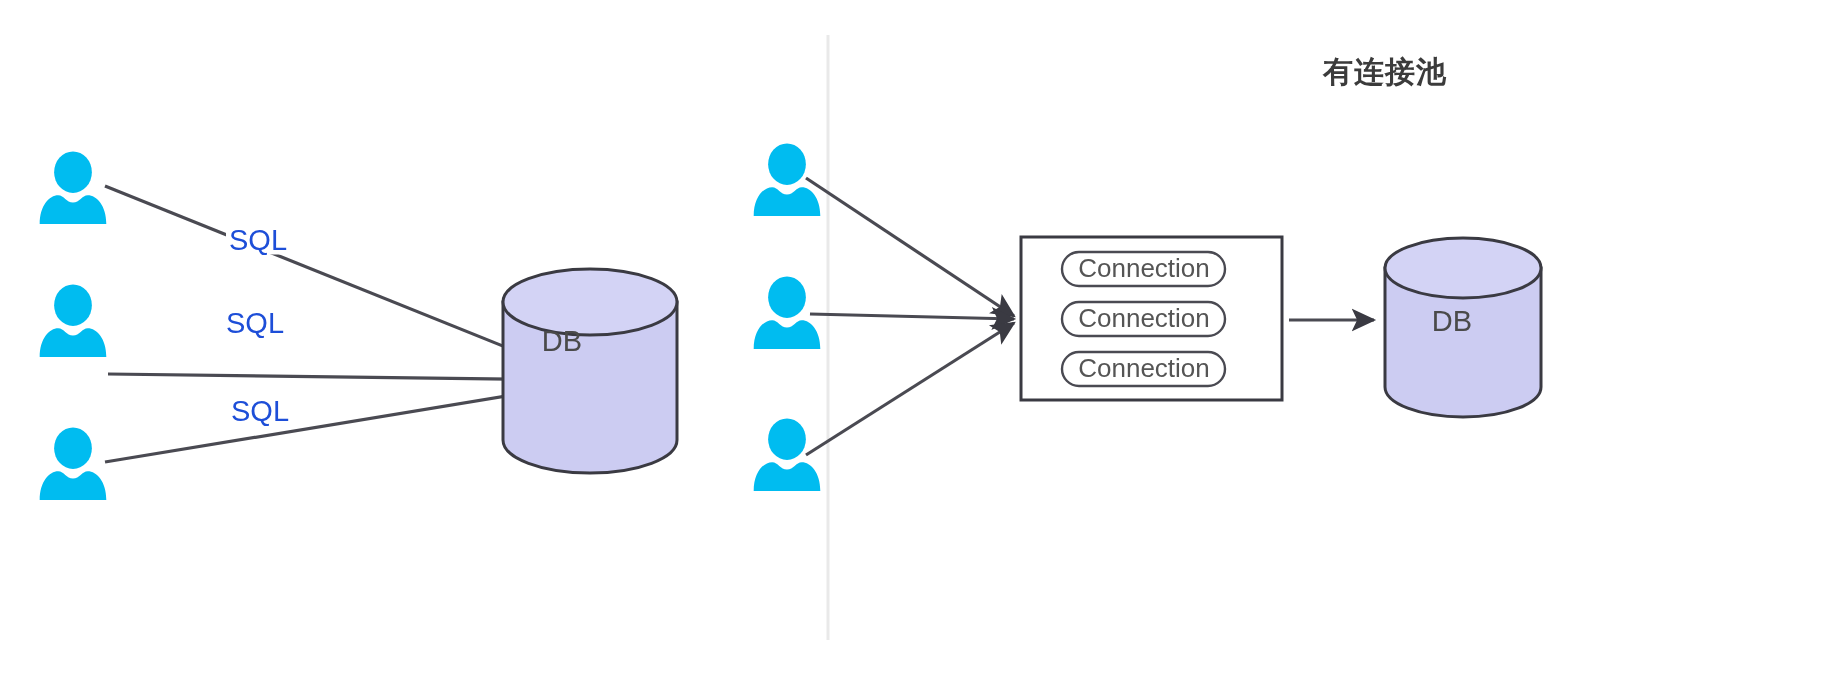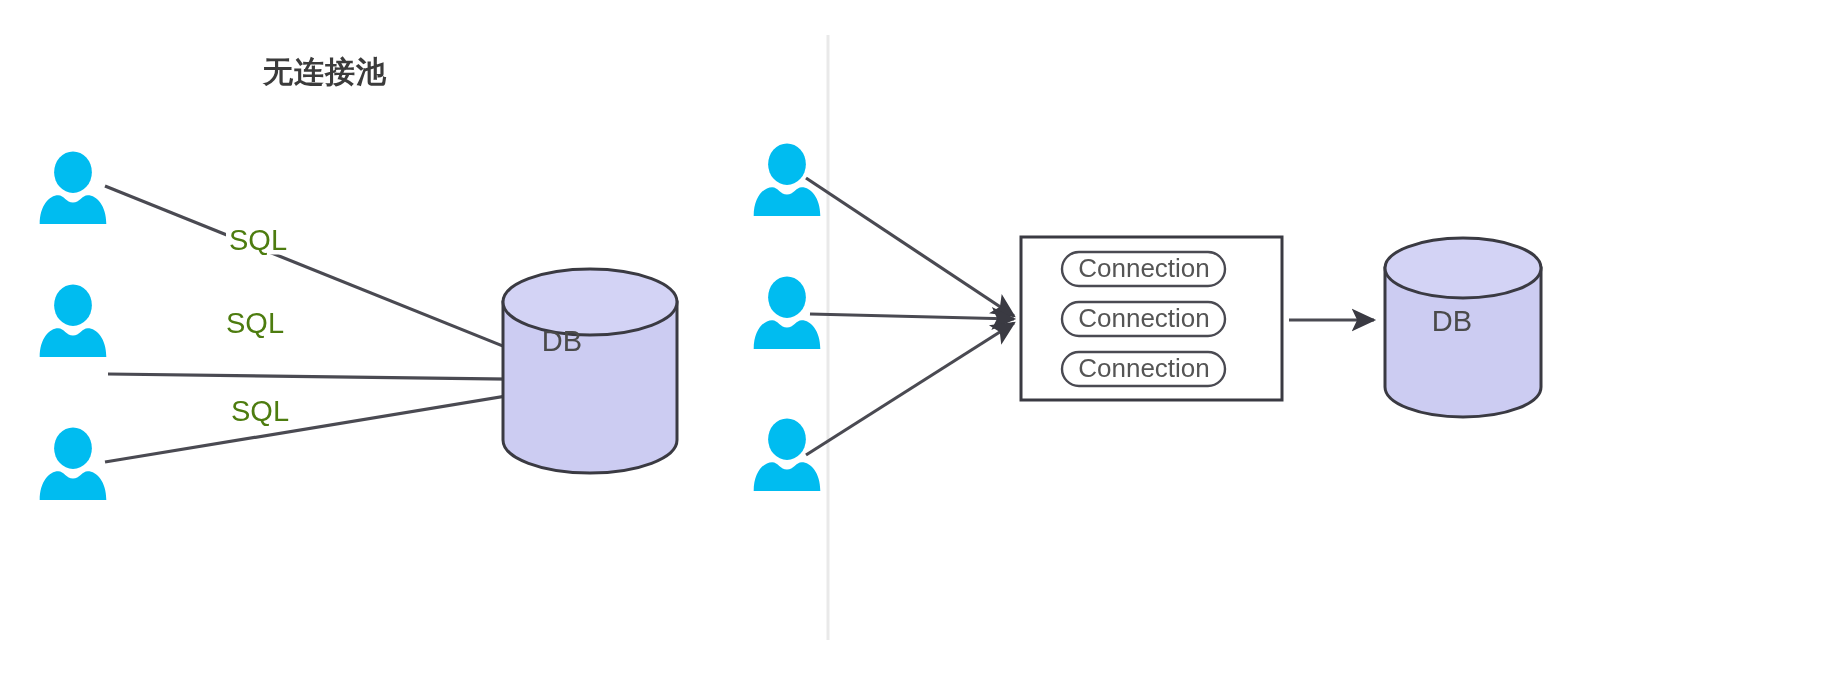--- a/index.html
+++ b/index.html
@@ -34,21 +34,21 @@
     white-space: nowrap;
     transform: translateX(-50%);
     text-align: center;
   }
   #title-left  { left: 325px;  top: 52px; }
   #title-right { left: 1385px; top: 52px; }
 
   .edge-label {
     position: absolute;
     font-size: 29px;
-    color: #4d7c0f;
+    color: #1d4ed8;
     white-space: nowrap;
     transform: translate(-50%, -50%);
     background: #ffffff;
     padding: 0 3px;
     line-height: 1;
   }
   #sql-label-1 { left: 258px; top: 240px; }
   #sql-label-2 { left: 255px; top: 323px; }
   #sql-label-3 { left: 260px; top: 411px; }
 
@@ -134,22 +134,22 @@
 
     <g>
       <path d="M 1385 268
                L 1385 387
                A 78 30 0 0 0 1541 387
                L 1541 268 Z" fill="#ccccf2" stroke="#3a3a42" stroke-width="3"></path>
       <ellipse cx="1463" cy="268" rx="78" ry="30" fill="#d3d3f5" stroke="#3a3a42" stroke-width="3"></ellipse>
     </g>
   </svg>
 
-  <div class="panel-title" id="title-left">无连接池</div>
 
+  <div class="panel-title" id="title-right">有连接池</div>
 
   <div class="edge-label" id="sql-label-1">SQL</div>
   <div class="edge-label" id="sql-label-2">SQL</div>
   <div class="edge-label" id="sql-label-3">SQL</div>
 
   <div class="db-label" id="db-label-left">DB</div>
 
   <div class="db-label" id="db-label-right">DB</div>
 
   <div class="conn-label" id="conn-label-0">Connection</div>

